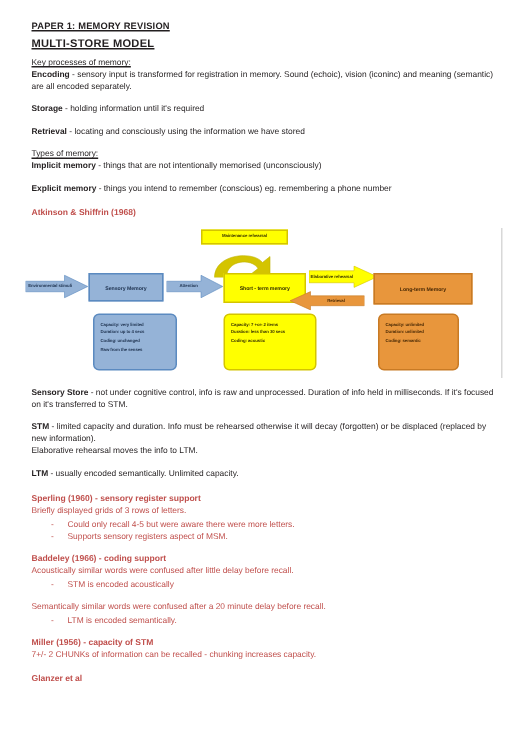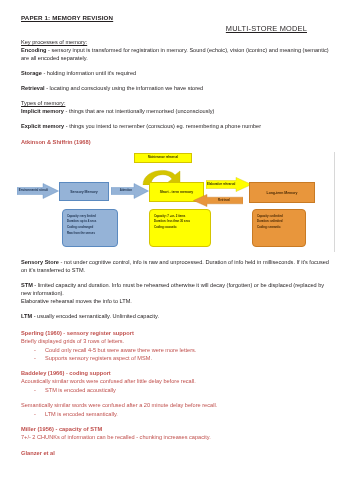--- a/index.html
+++ b/index.html
@@ -30,23 +30,23 @@
   .title-1 {
     font-size: 6.2px;
     font-weight: bold;
     text-decoration: underline;
     letter-spacing: 0.15px;
     margin: 0 0 4px 0;
     line-height: 1.2;
   }
   .title-2 {
     font-size: 7.4px;
-    font-weight: normal;
+    font-weight: bold;
     text-decoration: underline;
-    text-align: right;
+    text-align: left;
     margin: 0 0 5px 0;
     line-height: 1.2;
     letter-spacing: 0.2px;
     padding-right: 28px;
   }
   .sub-underline {
     font-size: 5.6px;
     text-decoration: underline;
     margin: 0 0 0.5px 0;
     line-height: 1.35;

